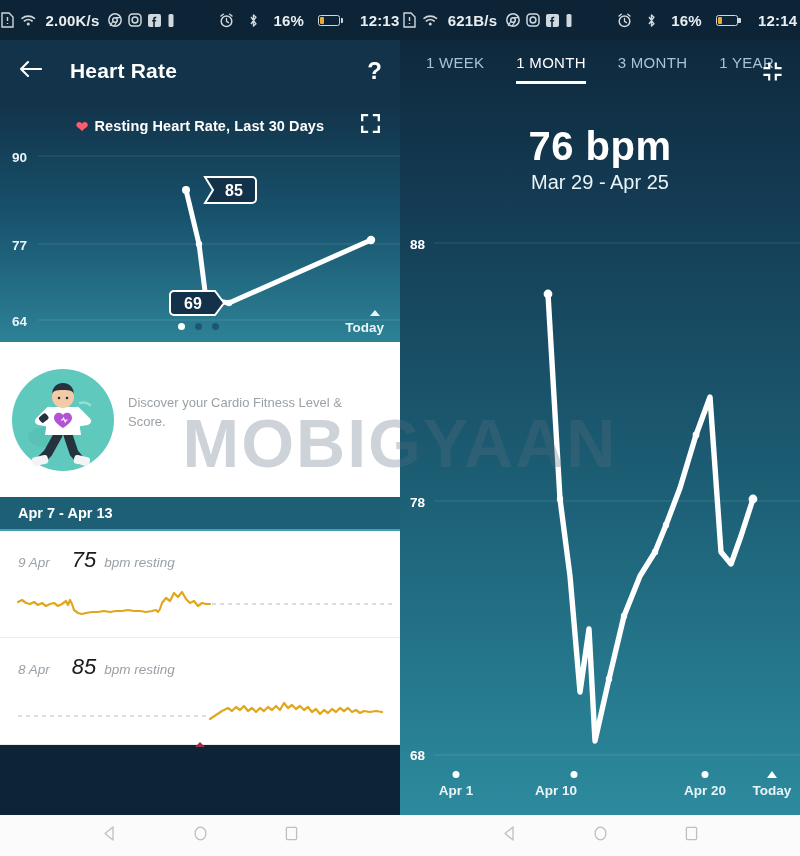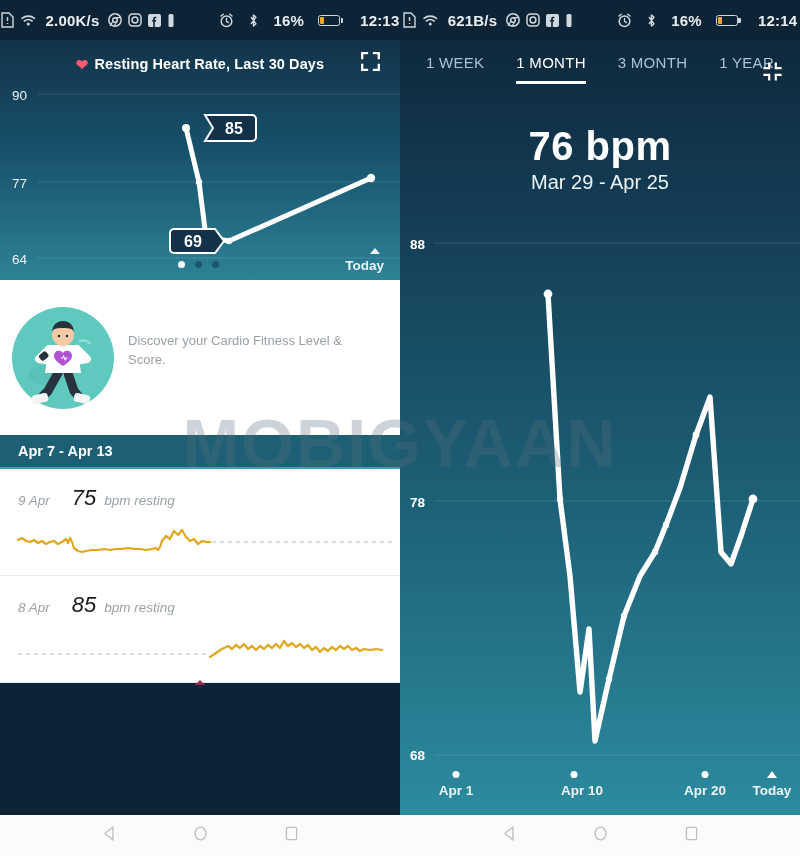--- a/index.html
+++ b/index.html
@@ -54,21 +54,21 @@
     position:relative; height:40px;
   }
   .hero-head .lbl{
     color:#fff; font-size:14.5px; font-weight:700; letter-spacing:.1px;
     display:flex; align-items:center; gap:6px;
   }
   .heart { color:#ff5a6e; font-size:15px; line-height:1; }
   .expand-ico { position:absolute; right:20px; top:8px; }
 
   .hero-chart{ position:absolute; left:0; top:40px; width:400px; height:200px; }
-  .ylab { position:absolute; color:#eaf4f7; font-size:13.5px; font-weight:400; left:12px; }
+  .ylab { position:absolute; color:#eaf4f7; font-size:13.5px; font-weight:700; left:12px; }
   .dots { position:absolute; left:178px; bottom:12px; display:flex; gap:10px; align-items:center;}
   .dot { width:7px;height:7px;border-radius:50%;background:#1d5670; }
   .dot.on{ background:#ffffff; }
   .today-l { position:absolute; right:16px; bottom:7px; color:#eaf4f7; font-size:13.5px; font-weight:600;}
   .today-tri{ position:absolute; right:20px; bottom:26px; width:0;height:0;
     border-left:5px solid transparent;border-right:5px solid transparent;border-bottom:6px solid #eaf4f7;}
 
   
   .promo {
     background:#fff; height:155px; display:flex; align-items:center;
@@ -194,20 +194,30 @@
             </svg>
         </span>
         <span class="pct">16%</span>
         <span class="batt">
             <span class="batt-fill"></span>
           </span>
         <span class="clock">12:13</span>
       </div>
     </div>
 
+    <div class="appbar">
+      <span>
+        <svg width="24" height="20" viewBox="0 0 24 20">
+            <path d="M10 3 3 10l7 7M3 10h20" fill="none" stroke="#fff" stroke-width="2.1" stroke-linecap="round" stroke-linejoin="round"></path>
+          </svg>
+      </span>
+      <span class="title">Heart Rate</span>
+      <span class="spacer"></span>
+      <span class="help">?</span>
+    </div>
 
     <div class="hero">
       <div class="hero-head">
         <span class="lbl">
           <span class="heart">❤</span>
           <span>Resting Heart Rate, Last 30 Days</span>
         </span>
         <span class="expand-ico">
           <svg width="19" height="19" viewBox="0 0 19 19">
             <path d="M1.2 6V1.2H6M13 1.2h4.8V6M17.8 13v4.8H13M6 17.8H1.2V13" fill="none" stroke="#fff" stroke-width="2.3" stroke-linecap="square"></path>
@@ -430,21 +440,21 @@
         <circle cx="255" cy="360" r="3.2" fill="#fff"></circle>
         <circle cx="266" cy="333" r="3.2" fill="#fff"></circle>
         <circle cx="296" cy="243" r="3.4" fill="#fff"></circle>
         <circle cx="353" cy="307" r="4.4" fill="#fff"></circle>
       </svg>
 
       <div class="xlabels">
         <span class="xd" style="left:56px"></span>
         <span class="xl" style="left:56px">Apr 1</span>
         <span class="xd" style="left:174px"></span>
-        <span class="xl" style="left:182px">Apr 10</span>
+        <span class="xl" style="left:156px">Apr 10</span>
         <span class="xd" style="left:305px"></span>
         <span class="xl" style="left:305px">Apr 20</span>
         <span class="xtri" style="left:372px"></span>
         <span class="xl" style="left:372px">Today</span>
       </div>
     </div>
 
     <div class="navbar">
       <span class="nav-ico">
         <svg width="17" height="17" viewBox="0 0 17 17">

